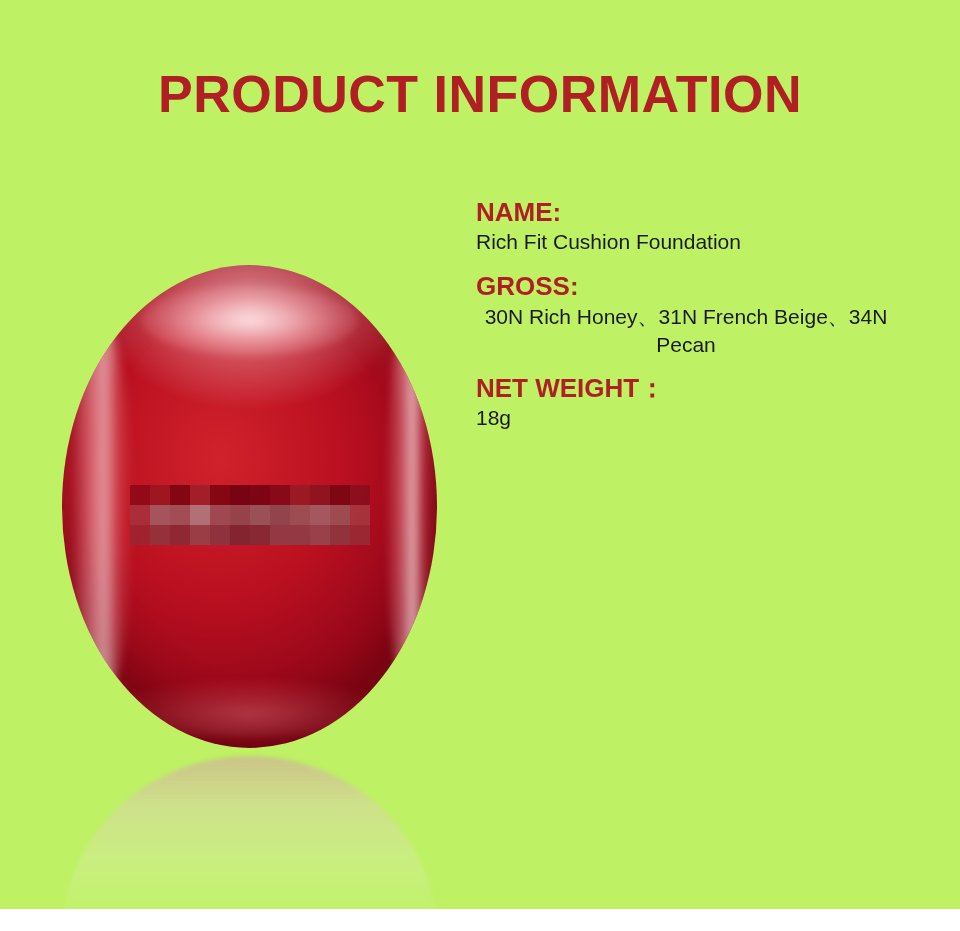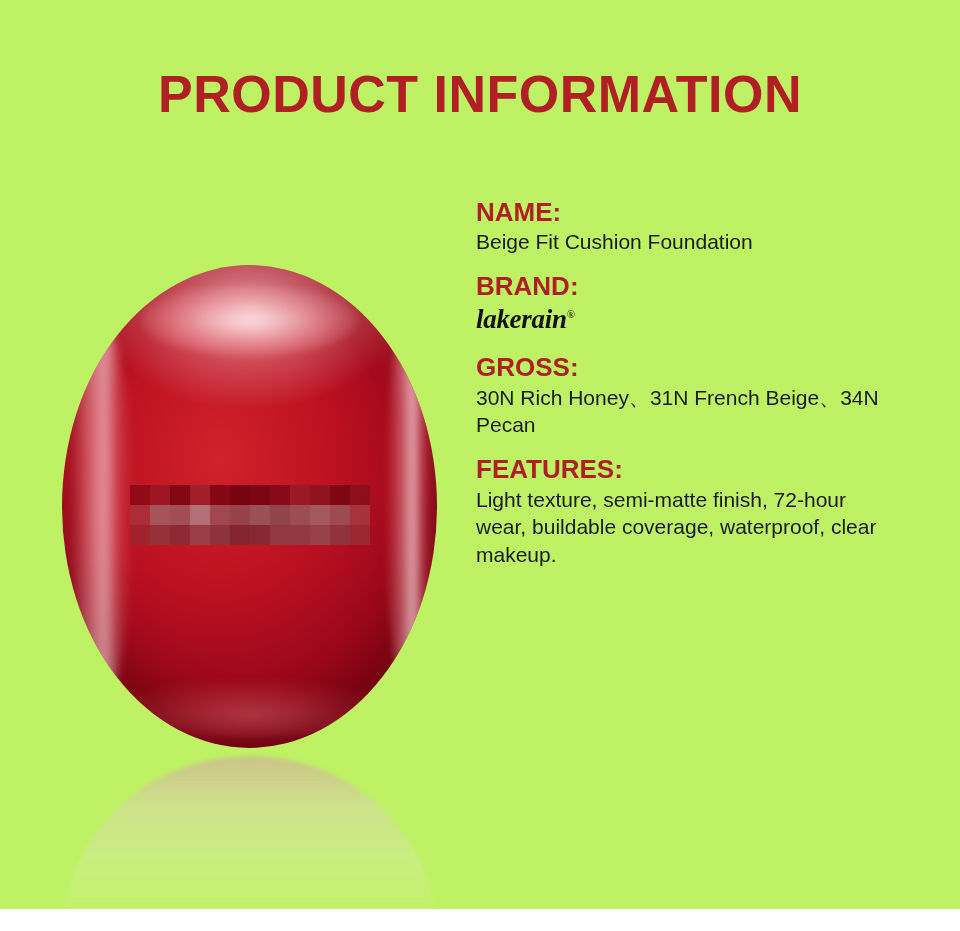--- a/index.html
+++ b/index.html
@@ -183,21 +183,21 @@
     line-height: 1.28;
     white-space: nowrap;
   }
   .spec-value {
     color: #1a1a1a;
     font-family: "Liberation Sans", sans-serif;
     font-weight: normal;
     font-size: 21px;
     line-height: 1.28;
   }
-  .spec-value.multi { line-height: 1.30; }
+  .spec-value.multi { line-height: 1.30; text-align: center; }
   .brand-mark {
     color: #111111;
     font-family: "Liberation Serif", serif;
     font-style: italic;
     font-weight: bold;
     font-size: 27px;
     line-height: 1.24;
     letter-spacing: -0.3px;
   }
   .brand-mark sup {
@@ -259,33 +259,27 @@
           <i style="background: rgb(142, 54, 63);"></i>
           <i style="background: rgb(154, 43, 53);"></i>
         </div>
     </div>
     <div class="reflection"></div>
   </div>
 
   <div class="spec-list" id="spec-list">
       <div class="spec-block">
         <div class="spec-label">NAME:</div>
-        <div class="spec-value">Beige Fit Cushion Foundation</div>
-      </div>
-      <div class="spec-block">
-        <div class="spec-label">BRAND:</div>
-        <div class="brand-mark"><span>lakerain</span><sup>®</sup></div>
+        <div class="spec-value">Rich Fit Cushion Foundation</div>
       </div>
       <div class="spec-block">
         <div class="spec-label">GROSS:</div>
         <div class="spec-value multi">30N Rich Honey、31N French Beige、34N Pecan</div>
       </div>
       <div class="spec-block">
-      </div>
-      <div class="spec-block">
-      </div>
-      <div class="spec-block">
-        <div class="spec-label">FEATURES:</div>
-        <div class="spec-value multi">Light texture, semi-matte finish, 72-hour wear, buildable coverage, waterproof, clear makeup.</div>
+        <div class="spec-label">NET WEIGHT：</div>
+        <div class="spec-value">18g</div>
+      </div>
+      <div class="spec-block">
       </div>
     </div>
 
 </div>
 
 </body></html>

